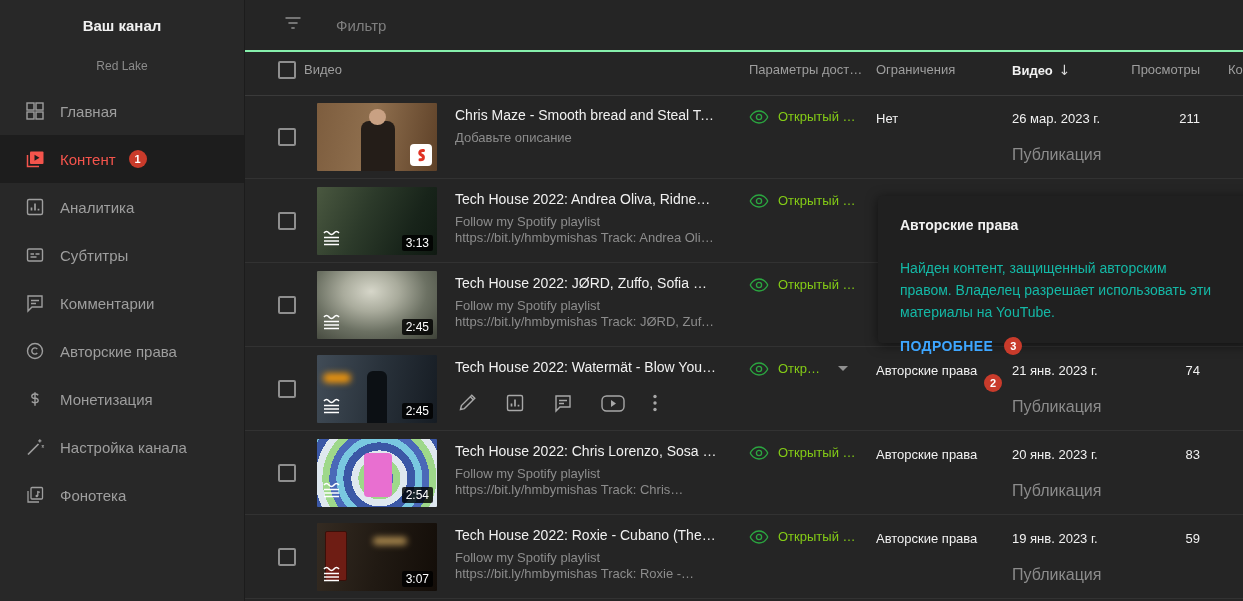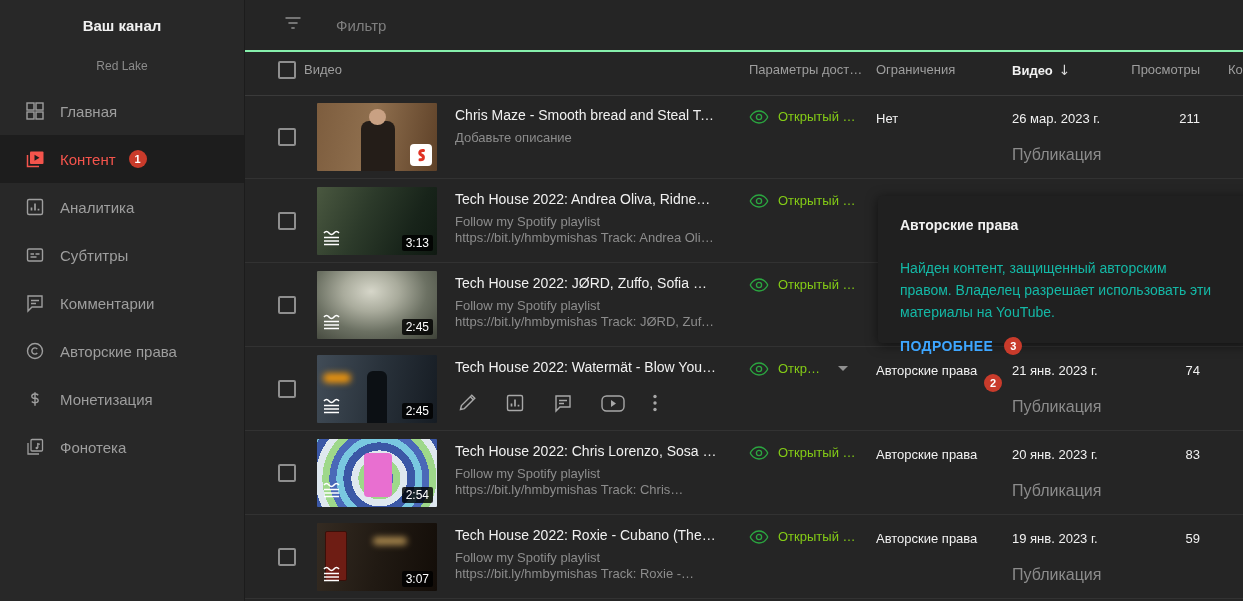--- a/index.html
+++ b/index.html
@@ -155,20 +155,29 @@
     <div class="nav-item">
       <span class="nicon">
         <svg width="20" height="20" viewBox="0 0 20 20" fill="none" stroke="#9e9e9e" stroke-width="1.4">
           <path d="M13.2 6.2 c-1.6-2-6.4-1.4-6.4 1 s2.7 2.1 3.2 2.1 c0 0 3.2-.2 3.2 2.2 s-4.8 3-6.4 1"></path>
           <path d="M10 3.2 v13.6"></path>
         </svg>
       </span>
       <span>Монетизация</span>
     </div>
 
+    <div class="nav-item">
+      <span class="nicon">
+        <svg width="20" height="20" viewBox="0 0 20 20" fill="none" stroke="#9e9e9e">
+          <path d="M3 17.5 L13.5 7" stroke-width="1.7"></path>
+          <path d="M14.8 2.2 v3.2 M13.2 3.8 h3.2 M16.8 8.4 l2 2 M18.8 8.4 l-2 2" stroke-width="1.2"></path>
+        </svg>
+      </span>
+      <span>Настройка канала</span>
+    </div>
 
     <div class="nav-item">
       <span class="nicon">
         <svg width="20" height="20" viewBox="0 0 20 20" fill="none" stroke="#9e9e9e" stroke-width="1.3">
           <path d="M3 6 v11 h11"></path>
           <rect x="6" y="2.5" width="11.5" height="11.5" rx="1"></rect>
           <path d="M12.8 11 V6.6 l2 .8"></path>
           <circle cx="11.8" cy="11" r="1.3" fill="#9e9e9e" stroke="none"></circle>
         </svg>
       </span>

